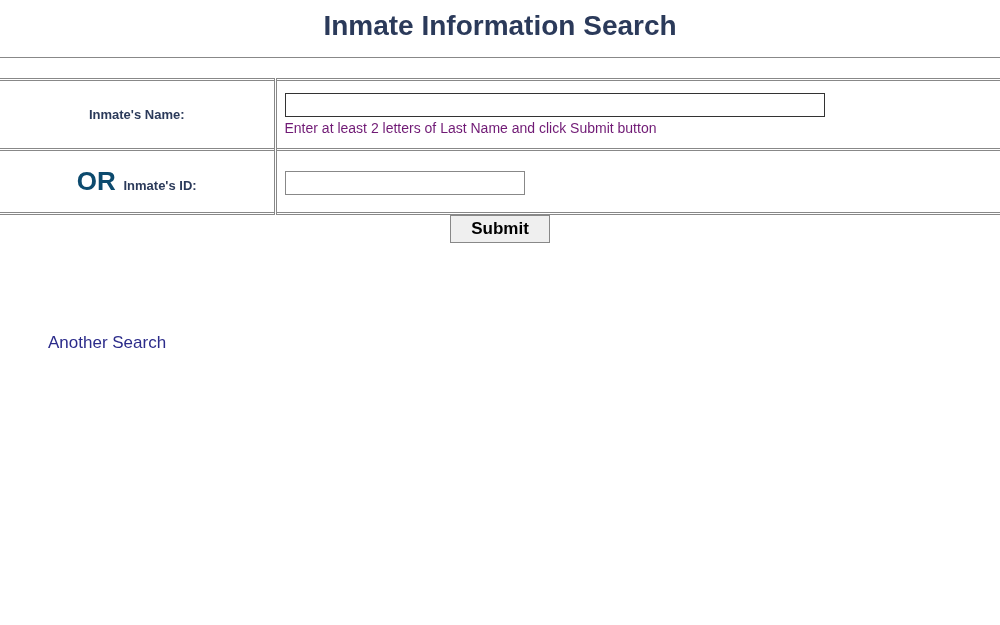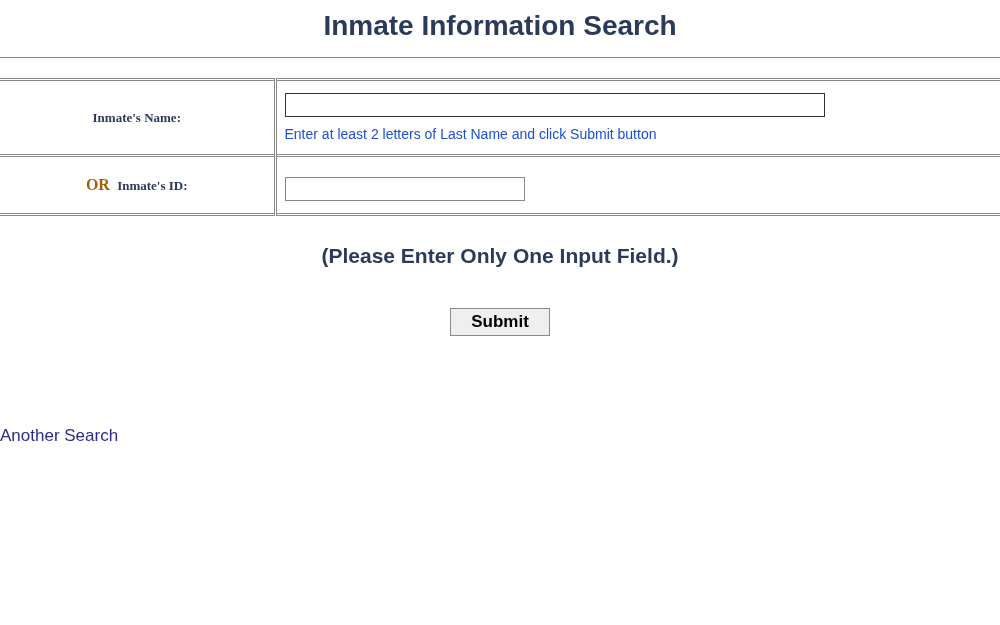--- a/index.html
+++ b/index.html
@@ -43,26 +43,25 @@
     }
     table.search-table td.label-cell {
       width: 275px;
       border-right: 3px double #888;
       padding: 15px 10px;
       text-align: center;
       vertical-align: middle;
       font-size: 13px;
       font-weight: bold;
       color: #2b3a5a;
-      font-family: Liberation Serif, serif;
     }
     table.search-table td.label-cell .or-text {
-      font-size: 16px;
+      font-size: 26px;
       font-weight: bold;
-      color: #a16207;
+      color: #0c4a6e;
       margin-right: 4px;
     }
     table.search-table td.input-cell {
       padding: 12px 8px;
       vertical-align: top;
     }
     table.search-table tr.first-row {
       border-top: none;
     }
     table.search-table tr.middle-row {
@@ -79,22 +78,22 @@
     input.id-input {
       width: 240px;
       height: 24px;
       border: 1px solid #888;
       font-size: 14px;
       padding: 2px;
       margin-top: 8px;
     }
     .hint {
       font-size: 14px;
-      color: #1d4ed8;
-      margin-top: 9px;
+      color: #701a75;
+      margin-top: 3px;
       font-family: Arial, sans-serif;
     }
     .instruction {
       text-align: center;
       color: #2b3a5a;
       font-size: 21px;
       font-weight: bold;
       margin: 28px 0 40px 0;
     }
     .submit-wrap {
@@ -105,20 +104,21 @@
       font-size: 17px;
       font-weight: bold;
       padding: 3px 20px;
       background: #efefef;
       border: 1px solid #888;
       color: #000;
       cursor: pointer;
       font-family: Arial, sans-serif;
     }
     .links {
+      padding-left: 48px;
     }
     .links a {
       display: block;
       color: #2b2b8a;
       font-size: 17px;
       text-decoration: none;
       margin-bottom: 18px;
       font-family: Arial, sans-serif;
     }
   </style>
@@ -144,21 +144,20 @@
       <td class="label-cell">
         <span class="or-text">OR</span><span> Inmate's ID:</span>
       </td>
       <td class="input-cell">
         <input type="text" class="id-input" value="" style="">
       </td>
     </tr>
   </tbody>
     </table>
 
-  <div class="instruction">(Please Enter Only One Input Field.)</div>
 
   <div class="submit-wrap">
     <button class="submit-btn">Submit</button>
   </div>
 
   <div class="links">
     <a href="#">Another Search</a>
   </div>
 </div>
 

